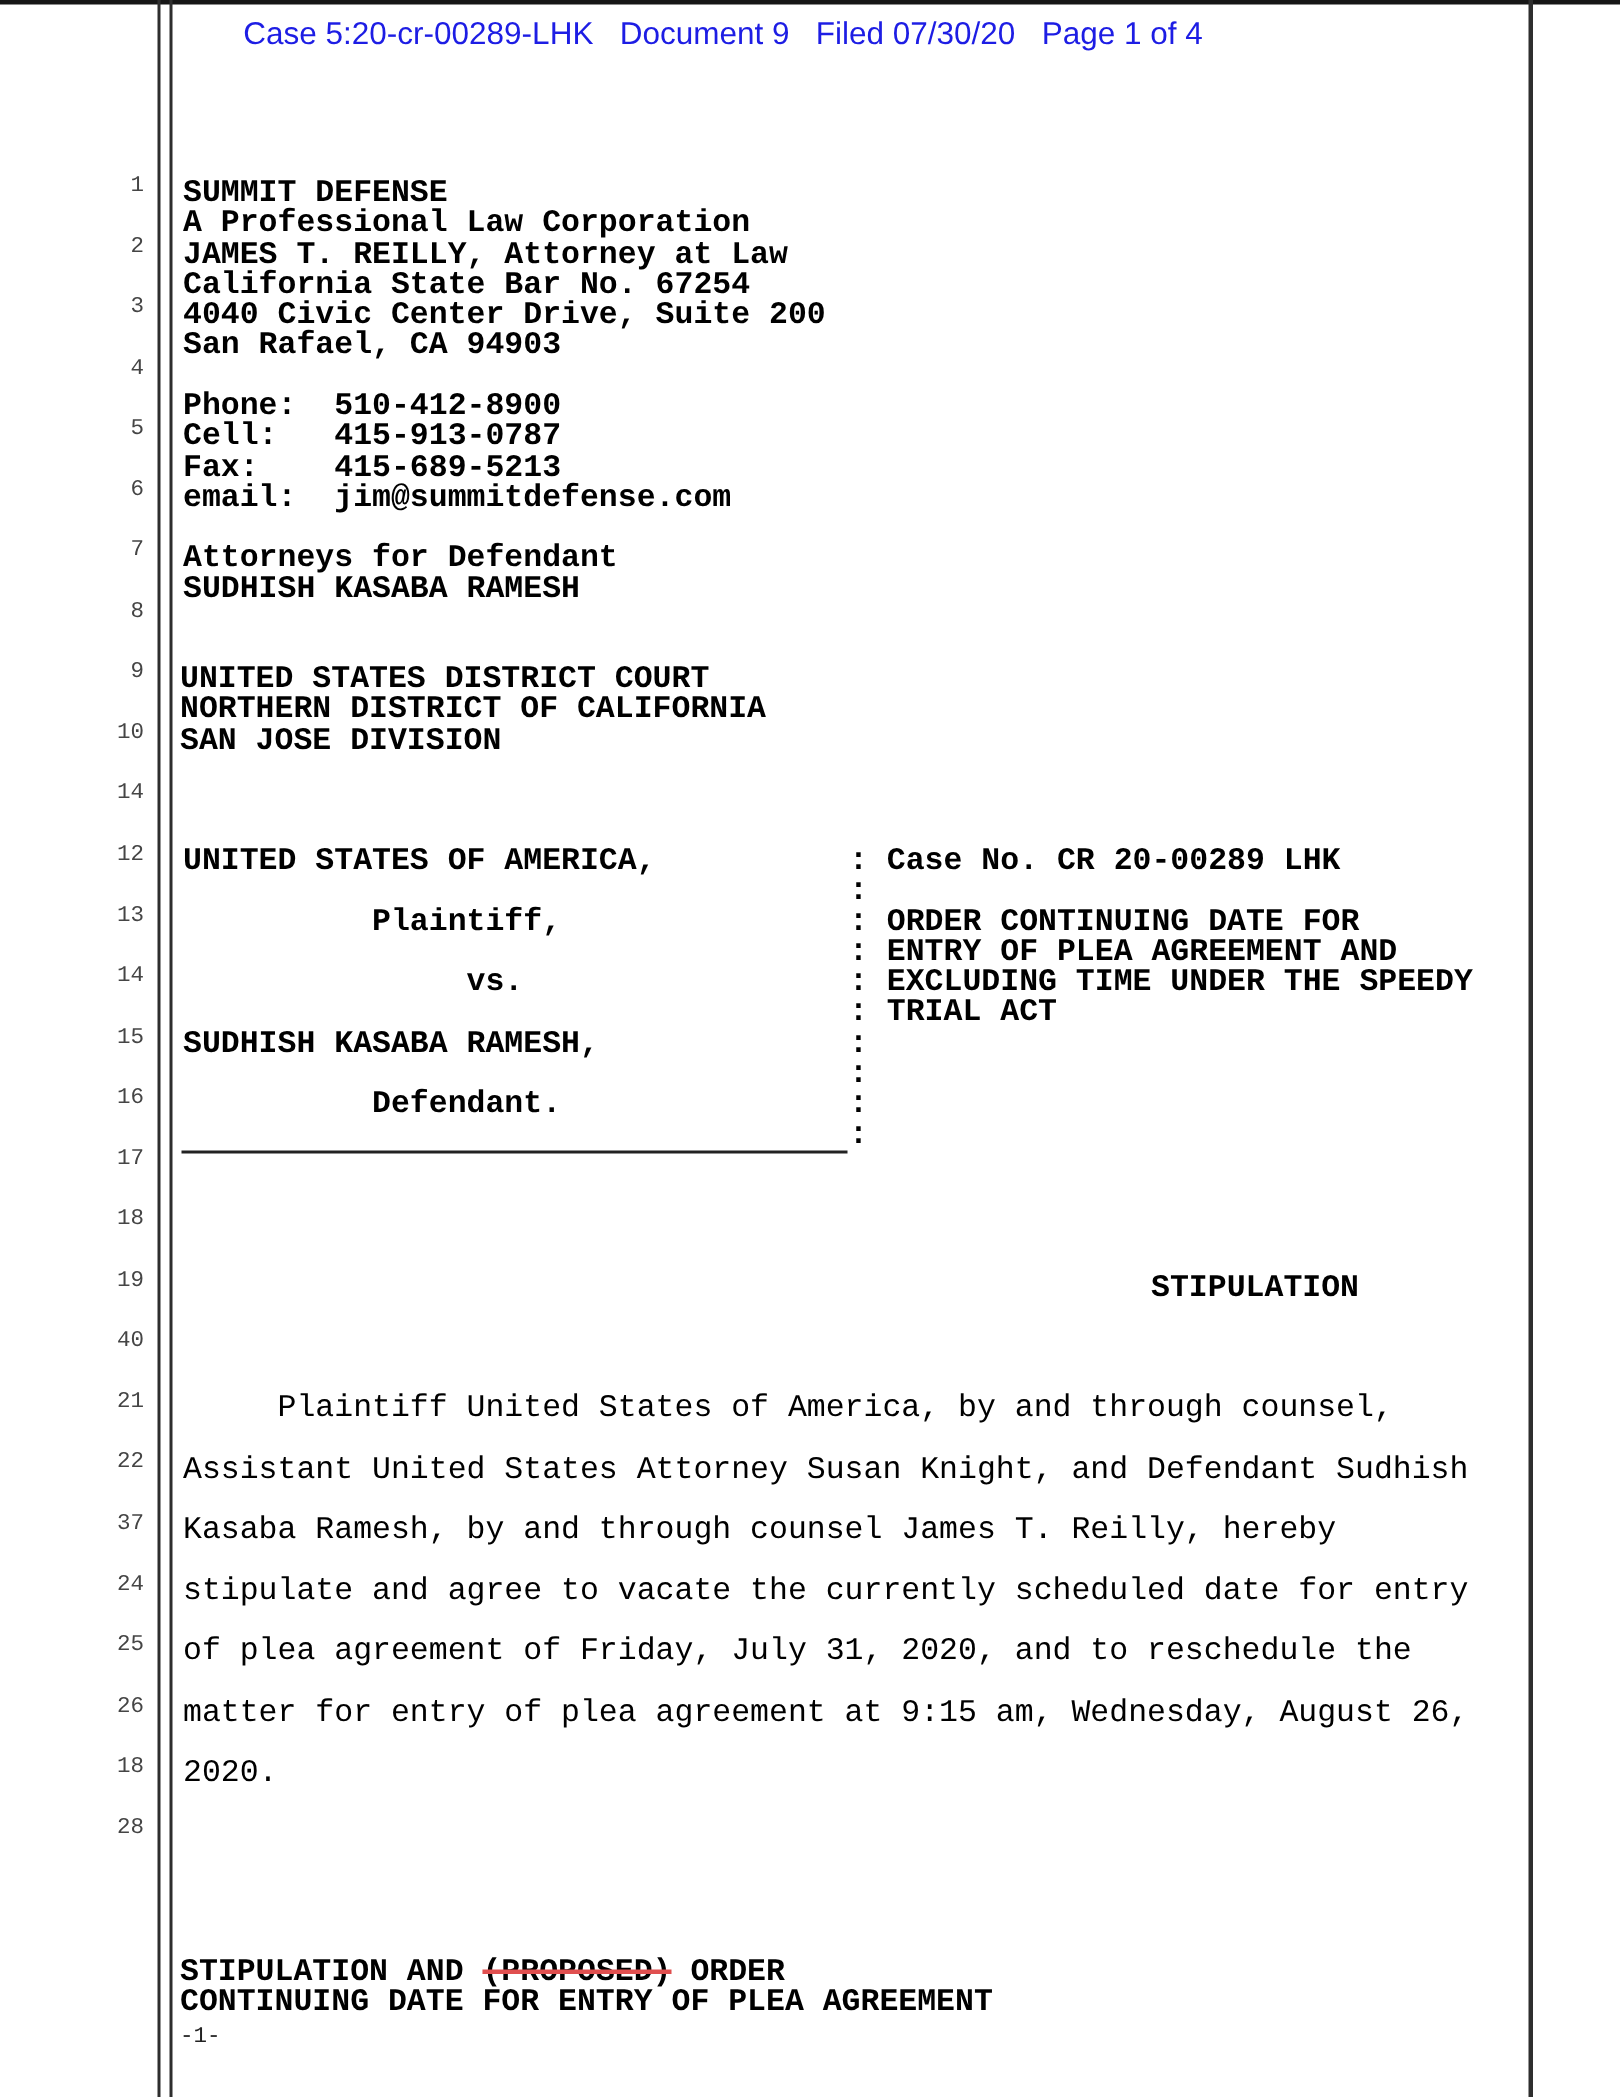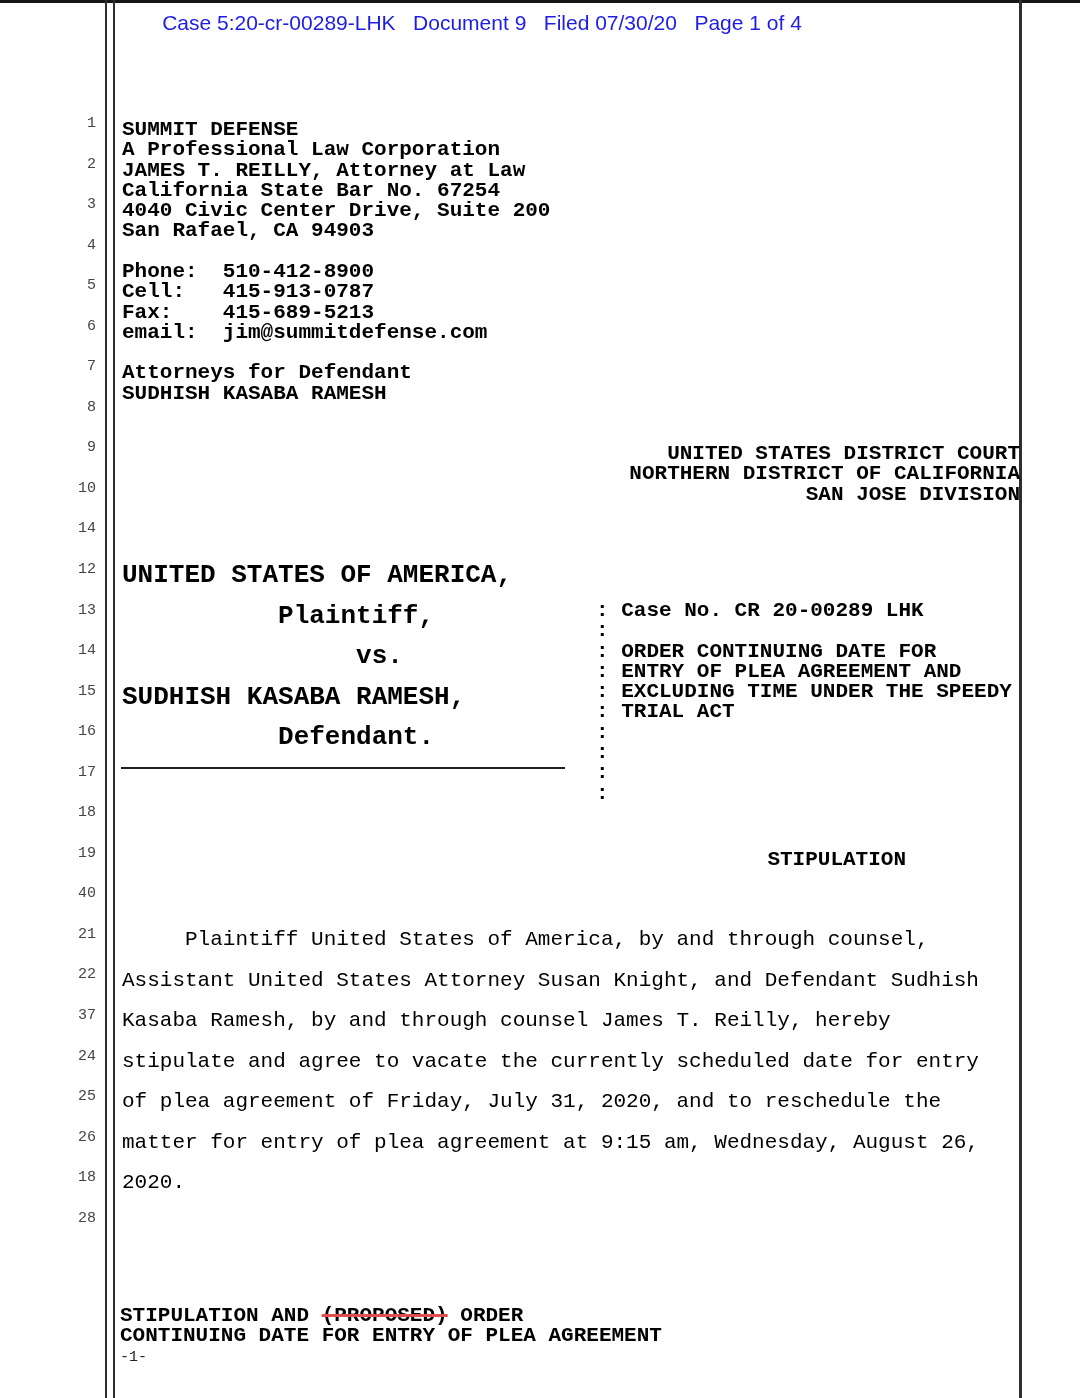--- a/index.html
+++ b/index.html
@@ -19,26 +19,26 @@
     position:absolute; top:11px; left:0; width:964px; text-align:center;
     font-family:"Liberation Sans", sans-serif; font-size:21px; color:var(--header-blue,#1a1ae0);
     white-space:pre;
   }
 
   .line-numbers { position:absolute; top:104px; left:0; width:96px; font-size:15px; color:var(--line-number-gray,#454545); }
   .ln-row { height:40.55px; line-height:40.55px; text-align:right; }
 
   .attorney { position:absolute; top:120px; left:122px; font-size:21px; font-weight:bold; line-height:20.28px; }
 
-  .court-heading { position:absolute; top:444px; left:120px; width:900px; text-align:right;
+  .court-heading { position:absolute; top:444px; left:120px; width:900px; text-align:left;
     font-size:21px; font-weight:bold; line-height:20.28px; }
 
   .caption { position:absolute; top:565px; left:0; width:1080px; height:215px; }
-  .cap-left  { position:absolute; left:122px; top:0; font-size:26px; font-weight:bold; line-height:20.28px; }
-  .cap-right { position:absolute; left:596px; top:0; font-size:21px; font-weight:bold; line-height:20.28px;margin-top:36px; }
+  .cap-left  { position:absolute; left:122px; top:0; font-size:21px; font-weight:bold; line-height:20.28px; }
+  .cap-right { position:absolute; left:566px; top:0; font-size:21px; font-weight:bold; line-height:20.28px; }
   .cap-right pre, .cap-title-row { font-size:21px; line-height:20.28px; white-space:pre; }
   .cap-underline { position:absolute; left:121px; top:202px; width:444px; border-top:2px solid #222; }
 
   .strike {
     text-decoration: line-through;
     text-decoration-color: var(--strike-red,#e04f4f);
     text-decoration-thickness: 2.5px;
   }
 
   .stip-heading { position:absolute; top:849px; left:120px; width:786px; text-align:right;

